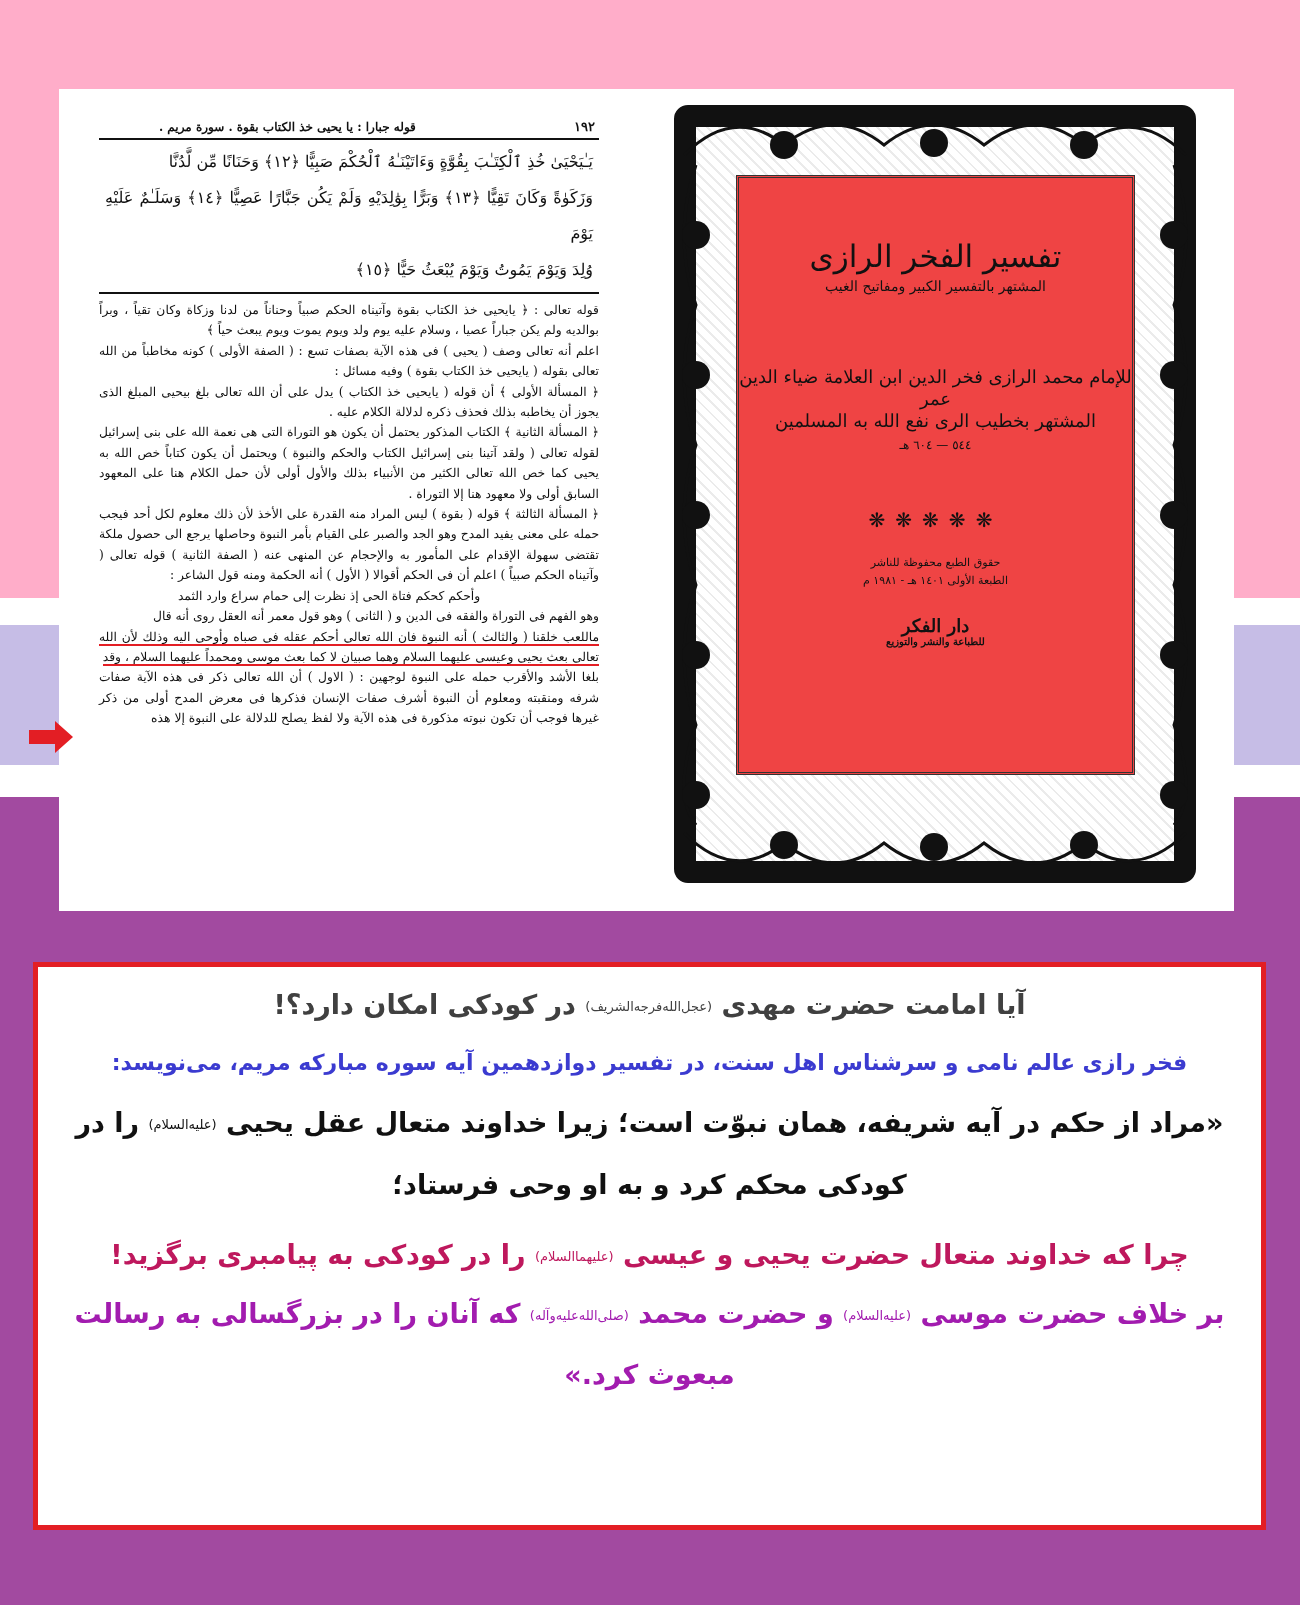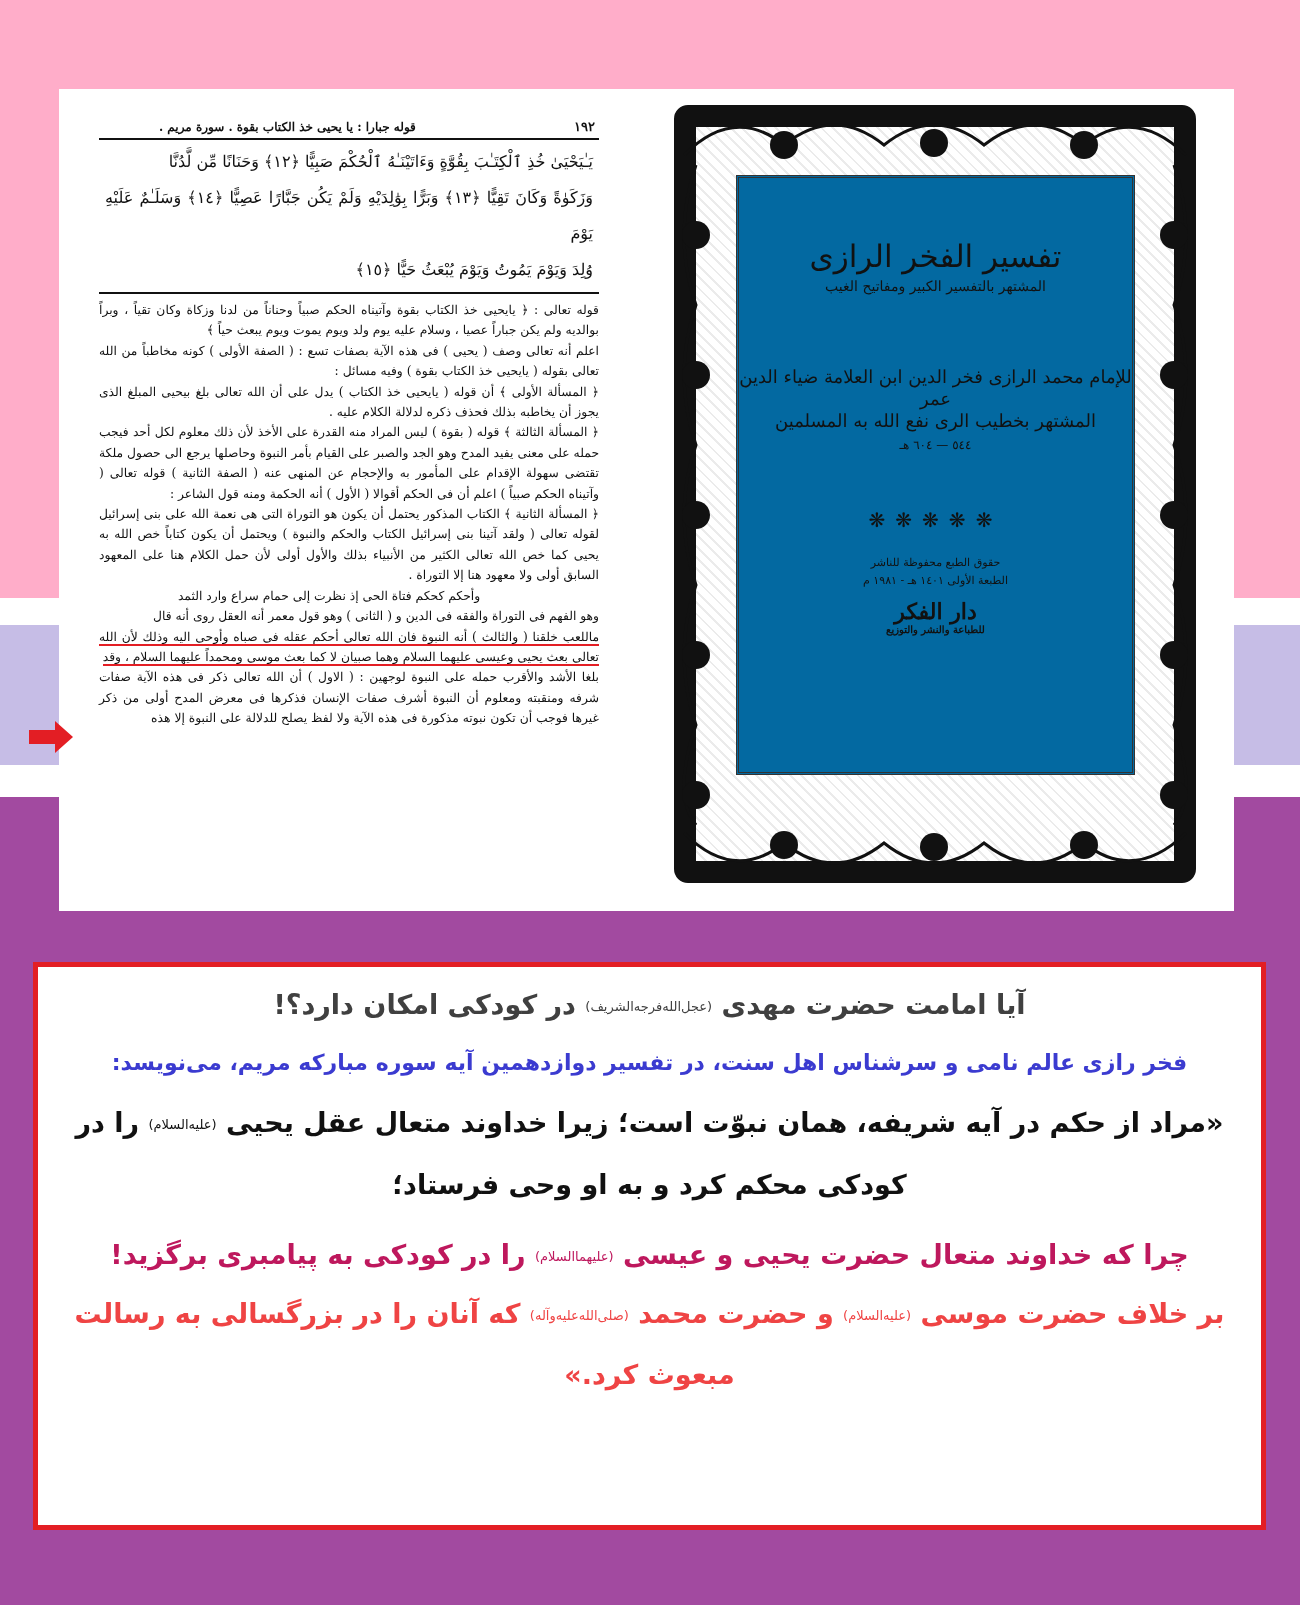--- a/index.html
+++ b/index.html
@@ -27,41 +27,41 @@
   .comm .hl{position:relative;}
   .comm .ul{border-bottom:2px solid #E31E24;}
   .arrow{position:absolute;left:-30px;top:632px;width:44px;height:32px;}
 
   
   .cover{position:absolute;left:615px;top:16px;width:522px;height:778px;}
   .frame-outer{position:absolute;left:0;top:0;right:0;bottom:0;border:22px solid #111;
                border-radius:14px;background:
                repeating-linear-gradient(45deg,transparent 0 6px,rgba(0,0,0,.08) 6px 8px);}
   .frame-orn{position:absolute;inset:0;}
-  .inner{position:absolute;left:62px;top:70px;width:393px;height:594px;background:#0369a1;
+  .inner{position:absolute;left:62px;top:70px;width:393px;height:594px;background:#ef4444;
          border:3px double #333;direction:rtl;text-align:center;color:#111;
          font-family:"DejaVu Serif","Liberation Serif",serif;}
   .cv-title{font-size:31px;margin-top:60px;letter-spacing:1px;}
   .cv-sub{font-size:14px;margin-top:4px;}
   .cv-author{font-size:18px;margin-top:72px;line-height:22px;}
   .cv-dates{font-size:12px;margin-top:6px;}
   .cv-stars{font-size:20px;margin-top:56px;letter-spacing:10px;}
   .cv-rights{font-size:11px;margin-top:22px;line-height:18px;}
   .cv-feature{font-size:11px;margin-top:30px;line-height:18px;}
-  .cv-pub{font-size:22px;font-weight:bold;margin-top:8px;}
+  .cv-pub{font-size:18px;font-weight:bold;margin-top:25px;}
   .cv-pubsub{font-size:10px;font-weight:bold;}
 
   
   .box{position:absolute;left:33px;top:962px;width:1223px;height:558px;background:#FFFFFF;
        border:5px solid #E31E24;direction:rtl;text-align:center;font-weight:bold;}
   .q{color:#404040;font-size:27px;margin-top:22px;}
   .intro{color:#3B3BD0;font-size:22px;margin-top:30px;}
   .quote{color:#111;font-size:27px;line-height:60px;margin-top:18px;padding:0 22px;}
   .red{color:#be185d;font-size:27px;margin-top:24px;}
-  .tail{color:#ef4444;font-size:27px;line-height:60px;margin-top:14px;padding:0 28px;}
+  .tail{color:#a21caf;font-size:27px;line-height:60px;margin-top:14px;padding:0 28px;}
   .hon{font-size:13px;font-weight:normal;vertical-align:middle;}
 </style>
 </head>
 <body>
 
 <div class="band b-pink"></div>
 <div class="band b-white1"></div>
 <div class="band b-lav"></div>
 <div class="band b-white2"></div>
 <div class="band b-purple"></div>
@@ -75,22 +75,22 @@
     </div>
     <div class="verse">
       <span class="vl">يَـٰيَحْيَىٰ خُذِ ٱلْكِتَـٰبَ بِقُوَّةٍ وَءَاتَيْنَـٰهُ ٱلْحُكْمَ صَبِيًّا ﴿١٢﴾ وَحَنَانًا مِّن لَّدُنَّا</span>
       <span class="vl">وَزَكَوٰةً وَكَانَ تَقِيًّا ﴿١٣﴾ وَبَرًّا بِوَٰلِدَيْهِ وَلَمْ يَكُن جَبَّارًا عَصِيًّا ﴿١٤﴾ وَسَلَـٰمٌ عَلَيْهِ يَوْمَ</span>
       <span class="vl">وُلِدَ وَيَوْمَ يَمُوتُ وَيَوْمَ يُبْعَثُ حَيًّا ﴿١٥﴾</span>
     </div>
     <div class="comm">
       <p>قوله تعالى : ﴿ يايحيى خذ الكتاب بقوة وآتيناه الحكم صبياً وحناناً من لدنا وزكاة وكان تقياً ، وبراً بوالديه ولم يكن جباراً عصيا ، وسلام عليه يوم ولد ويوم يموت ويوم يبعث حياً ﴾</p>
       <p>اعلم أنه تعالى وصف ( يحيى ) فى هذه الآية بصفات تسع : ( الصفة الأولى ) كونه مخاطباً من الله تعالى بقوله ( يايحيى خذ الكتاب بقوة ) وفيه مسائل :</p>
       <p>﴿ المسألة الأولى ﴾ أن قوله ( يايحيى خذ الكتاب ) يدل على أن الله تعالى بلغ بيحيى المبلغ الذى يجوز أن يخاطبه بذلك فحذف ذكره لدلالة الكلام عليه .</p>
+      <p>﴿ المسألة الثانية ﴾ الكتاب المذكور يحتمل أن يكون هو التوراة التى هى نعمة الله على بنى إسرائيل لقوله تعالى ( ولقد آتينا بنى إسرائيل الكتاب والحكم والنبوة ) ويحتمل أن يكون كتاباً خص الله به يحيى كما خص الله تعالى الكثير من الأنبياء بذلك والأول أولى لأن حمل الكلام هنا على المعهود السابق أولى ولا معهود هنا إلا التوراة .</p>
       <p>﴿ المسألة الثالثة ﴾ قوله ( بقوة ) ليس المراد منه القدرة على الأخذ لأن ذلك معلوم لكل أحد فيجب حمله على معنى يفيد المدح وهو الجد والصبر على القيام بأمر النبوة وحاصلها يرجع الى حصول ملكة تقتضى سهولة الإقدام على المأمور به والإحجام عن المنهى عنه ( الصفة الثانية ) قوله تعالى ( وآتيناه الحكم صبياً ) اعلم أن فى الحكم أقوالا ( الأول ) أنه الحكمة ومنه قول الشاعر :</p>
-      <p>﴿ المسألة الثانية ﴾ الكتاب المذكور يحتمل أن يكون هو التوراة التى هى نعمة الله على بنى إسرائيل لقوله تعالى ( ولقد آتينا بنى إسرائيل الكتاب والحكم والنبوة ) ويحتمل أن يكون كتاباً خص الله به يحيى كما خص الله تعالى الكثير من الأنبياء بذلك والأول أولى لأن حمل الكلام هنا على المعهود السابق أولى ولا معهود هنا إلا التوراة .</p>
       <p class="poem">وأحكم كحكم فتاة الحى إذ نظرت    إلى حمام سراع وارد الثمد</p>
       <p>وهو الفهم فى التوراة والفقه فى الدين و ( الثانى ) وهو قول معمر أنه العقل روى أنه قال</p>
       <p class="hl">
         <span class="ul">ماللعب خلقنا ( والثالث ) أنه النبوة فان الله تعالى أحكم عقله فى صباه وأوحى اليه وذلك لأن الله</span>
         <span class="ul">تعالى بعث يحيى وعيسى عليهما السلام وهما صبيان لا كما بعث موسى ومحمداً عليهما السلام ، وقد</span>
       </p>
       <p>بلغا الأشد والأقرب حمله على النبوة لوجهين : ( الاول ) أن الله تعالى ذكر فى هذه الآية صفات شرفه ومنقبته ومعلوم أن النبوة أشرف صفات الإنسان فذكرها فى معرض المدح أولى من ذكر غيرها فوجب أن تكون نبوته مذكورة فى هذه الآية ولا لفظ يصلح للدلالة على النبوة إلا هذه</p>
     </div>
   </div>
 

